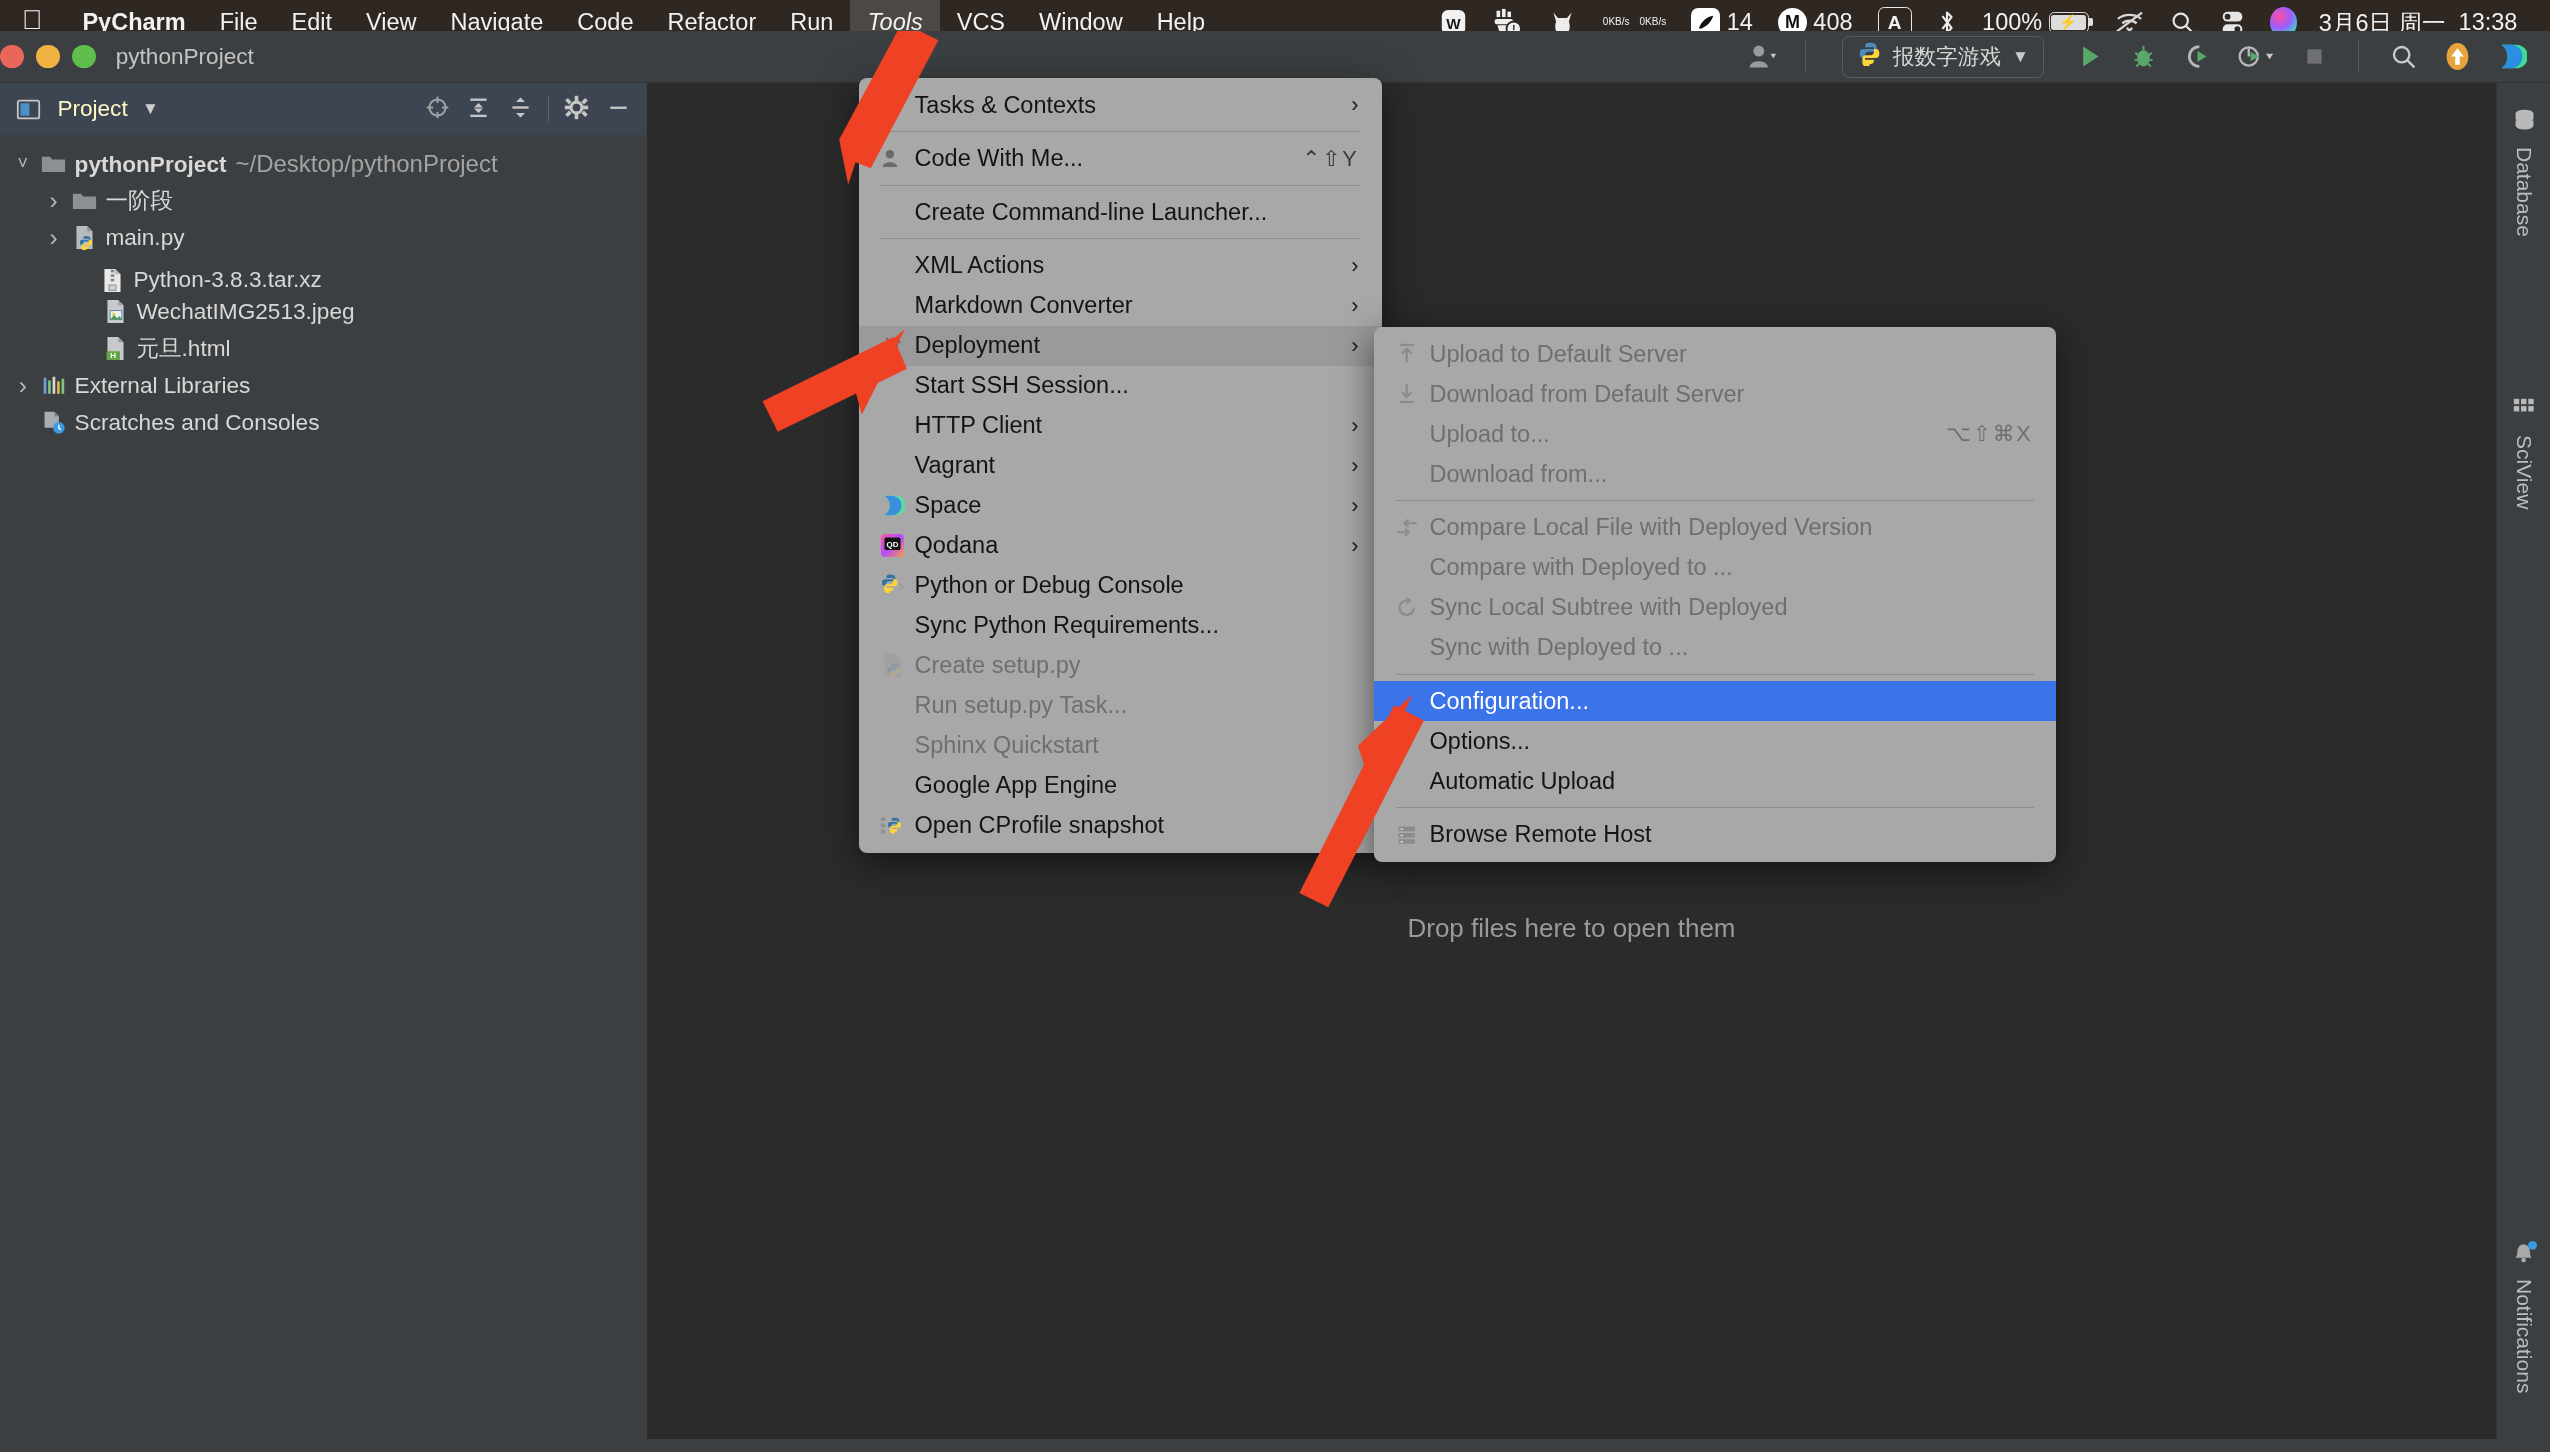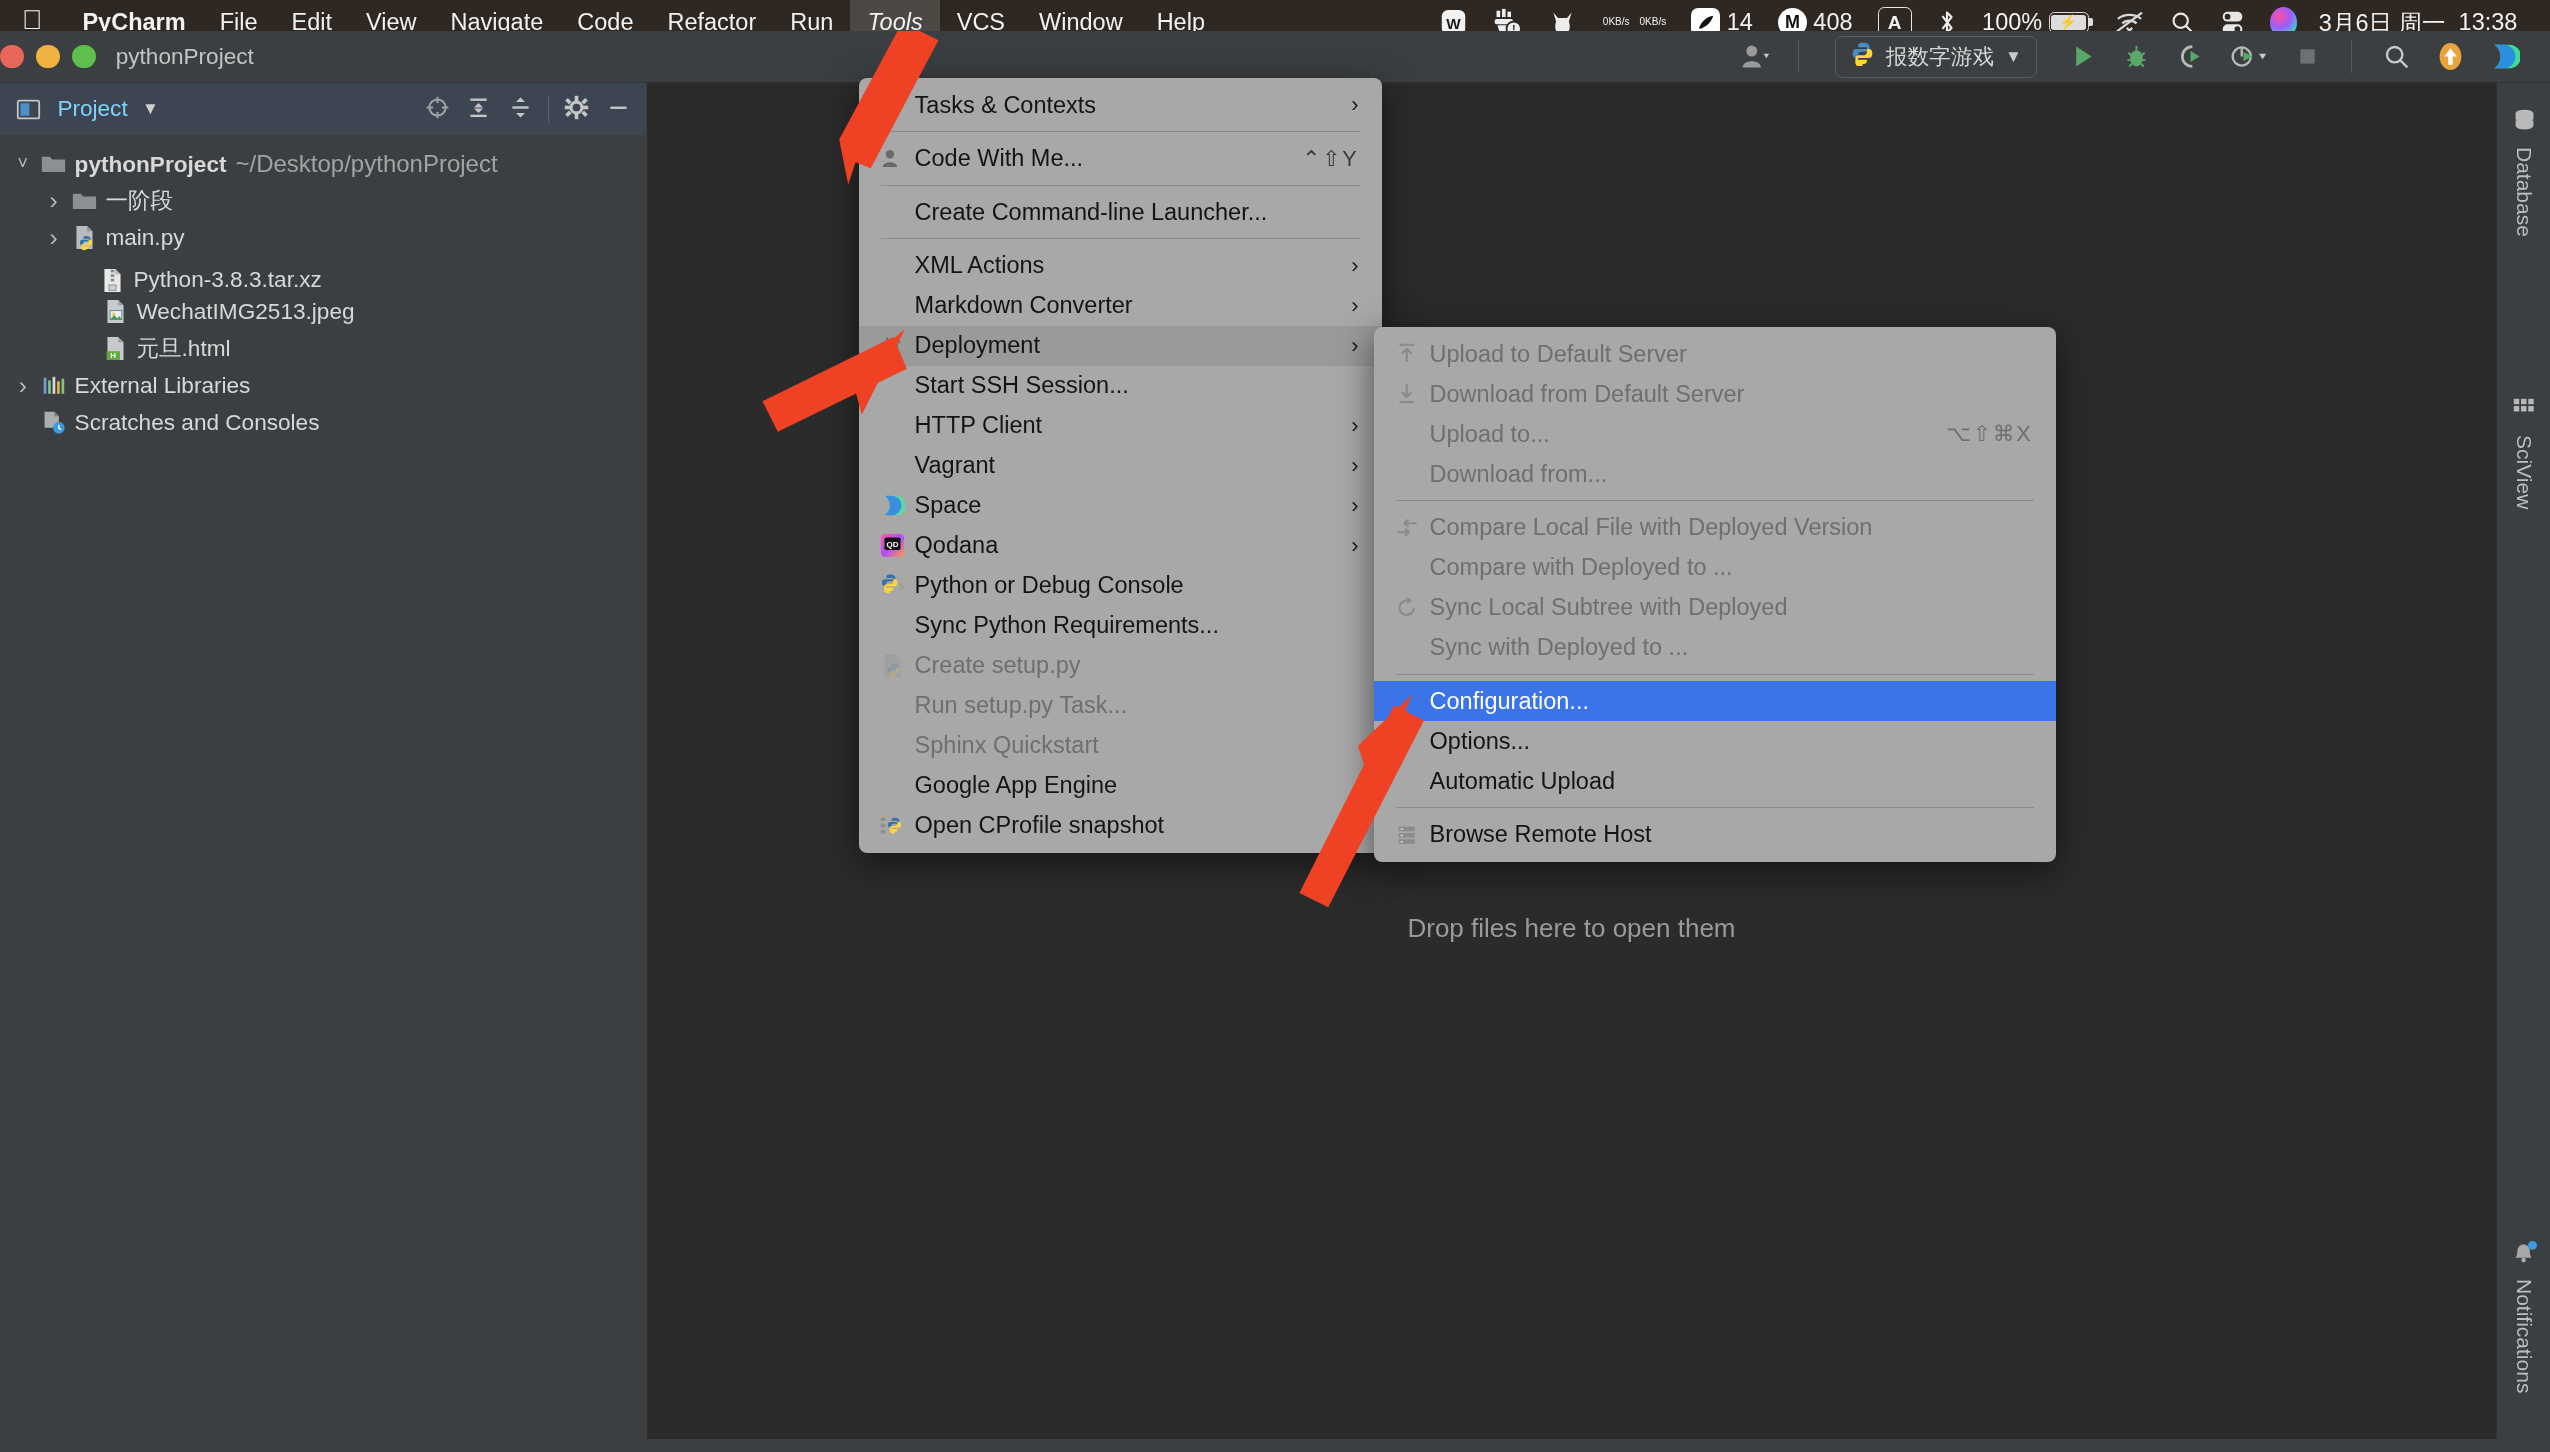--- a/index.html
+++ b/index.html
@@ -83,40 +83,40 @@
   }
   .lights { display: flex; align-items: center; margin-left: -12.6px; }
   .light { width: 23.5px; height: 23.5px; border-radius: 50%; margin-left: 12.6px; }
   .l-red { background: #e8675a; }
   .l-yel { background: #f0b342; }
   .l-grn { background: #60bf4c; }
   .proj-name {
     margin-left: 20px; color: #c4c4c4; font-size: 22.6px; white-space: nowrap;
   }
   .tb-right {
-    margin-left: auto; display: flex; align-items: center; padding-right: 25px; gap: 12px;
+    margin-left: auto; display: flex; align-items: center; padding-right: 18px; gap: 12px;
   }
   .tb-btn {
     display: flex; align-items: center; justify-content: center;
     height: 42px; min-width: 42px; padding: 0 5.4px;
   }
   .runcfg {
     display: flex; align-items: center; gap: 10.8px;
     border: 0.9px solid #5a5d5f; border-radius: 7.2px;
     height: 42px; padding: 0 14.4px; margin: 0 12.6px;
     color: #d6d6d6; font-size: 21.7px; white-space: nowrap;
   }
   .sep-v { width: 0.9px; height: 32.5px; background: #565a5c; margin: 0 10.8px; }
 
   
   .panel-header {
     position: absolute; top: 52px; left: 0; width: 646px; height: 52px;
     background: #3d4552; display: flex; align-items: center;
   }
-  .panel-title { color: #7dd3fc; font-size: 22.6px; margin-left: 16.2px; }
+  .panel-title { color: #fef9c3; font-size: 22.6px; margin-left: 16.2px; }
   .panel-icons { margin-left: auto; display: flex; align-items: center; padding-right: 14.4px; gap: 14.4px; }
 
   .proj-tree {
     position: absolute; top: 105px; left: 0; width: 646px; bottom: 0;
     background: #3c3f41; padding-top: 9px;
   }
   .trow {
     display: flex; align-items: center; height: 37px;
     color: #d8d8d8; font-size: 22.6px; white-space: nowrap;
   }

